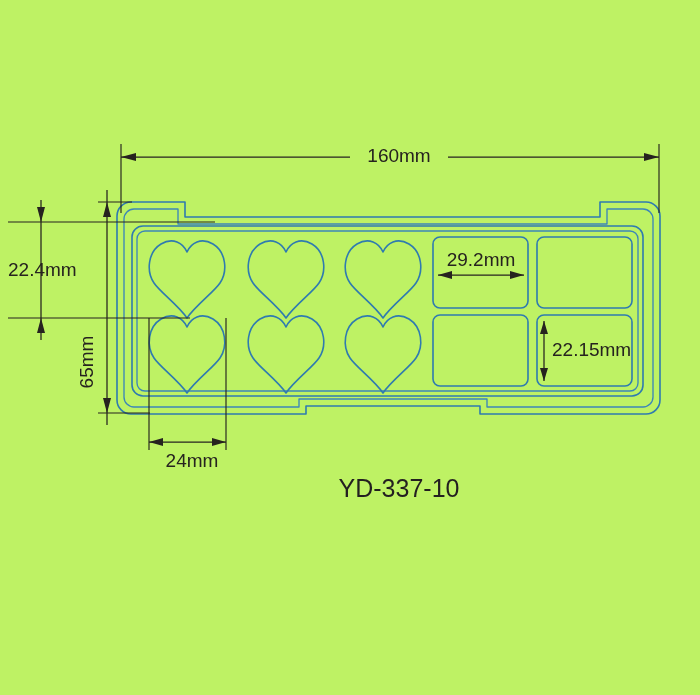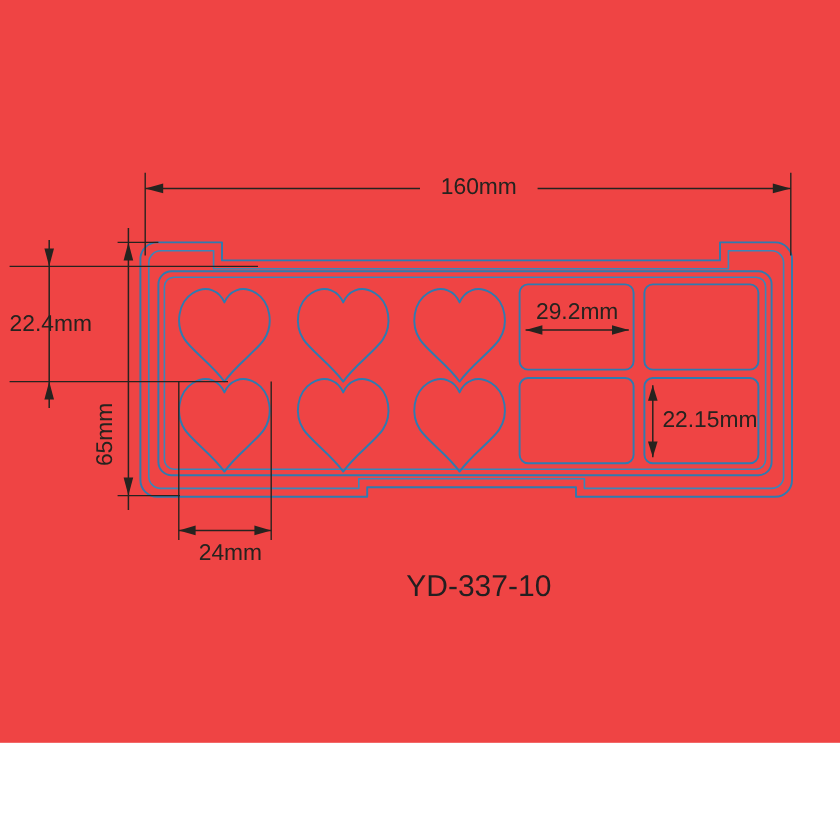--- a/index.html
+++ b/index.html
@@ -9,22 +9,22 @@
   }
   body {
     width: 700px;
     height: 695px;
     font-family: "Liberation Sans", sans-serif;
     overflow: hidden;
   }
   #drawing-root {
     position: relative;
     width: 700px;
-    height: 619px;
-    background: #ef4444;
+    height: 695px;
+    background: #bef264;
   }
   svg.cad {
     display: block;
     width: 700px;
     height: 695px;
   }
   .part-line {
     fill: none;
     stroke: #2f7bb0;
     stroke-width: 1.6;

